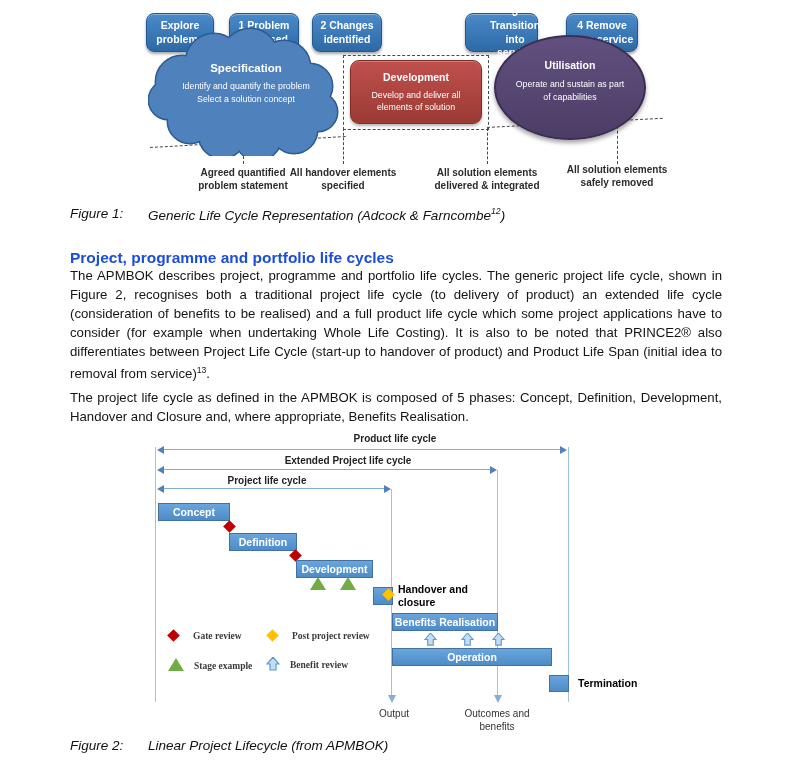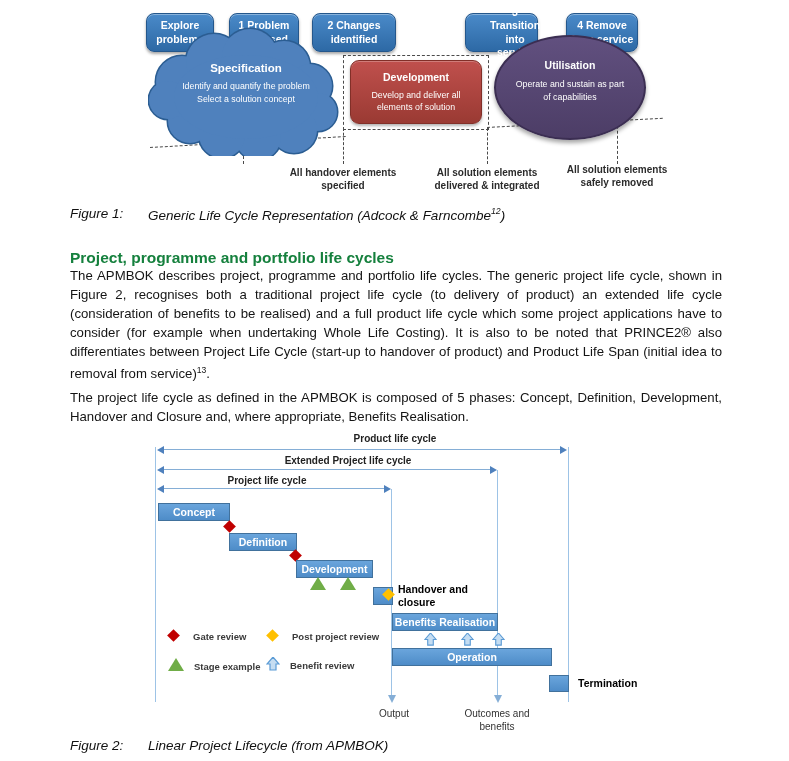--- a/index.html
+++ b/index.html
@@ -27,42 +27,42 @@
   .ellipse .t{font-size:10.5px;font-weight:bold;margin-bottom:7px;}
   .ellipse .b{font-size:8.8px;line-height:1.45;padding:0 18px;}
   .dashv{position:absolute;width:0;border-left:1px dashed #4a4a4a;}
   .dashrect{position:absolute;left:343px;top:55px;width:144px;height:73px;border:1px dashed #4a4a4a;z-index:1;}
   .dashslant{position:absolute;height:0;border-top:1px dashed #4a4a4a;transform-origin:left center;}
   .milestone{position:absolute;top:166px;font-size:10px;font-weight:600;color:#2b2b2b;
              text-align:center;line-height:1.3;}
   
   .caption{position:absolute;left:70px;display:flex;font-style:italic;font-size:13.5px;color:#111;}
   .caption .lbl{width:78px;flex:0 0 78px;}
-  .heading{position:absolute;left:70px;top:249px;font-size:15.5px;font-weight:bold;color:#15803d;}
+  .heading{position:absolute;left:70px;top:249px;font-size:15.5px;font-weight:bold;color:#1d4ed8;}
   .para{position:absolute;left:70px;width:652px;font-size:13.2px;line-height:19px;
         text-align:justify;color:#141414;}
   sup{font-size:.65em;}
   
   .vline{position:absolute;width:0;border-left:1.4px solid #9dc3e6;}
   .spanarrow{position:absolute;height:8px;}
   .spanarrow .ln{position:absolute;left:5px;right:5px;top:3px;border-top:1.4px solid #85aed6;}
   .ah{position:absolute;top:0;width:0;height:0;border-top:4px solid transparent;border-bottom:4px solid transparent;}
   .ah.l{left:0;border-right:7px solid #4f81bd;}
   .ah.r{right:0;border-left:7px solid #4f81bd;}
   .ahd{position:absolute;width:0;height:0;border-left:4px solid transparent;border-right:4px solid transparent;border-top:8px solid #85aed6;}
   .spanlab{position:absolute;font-size:10px;font-weight:600;color:#222;text-align:center;}
   .bar{position:absolute;height:18px;background:linear-gradient(180deg,#6aa5dc,#4e8cc8);
        border:1px solid #41719c;box-sizing:border-box;color:#fff;font-size:10.5px;font-weight:bold;
        display:flex;align-items:center;justify-content:center;}
   .diamond{position:absolute;width:9px;height:9px;transform:rotate(45deg);}
   .d-red{background:#c00000;}
   .d-yel{background:#ffc000;z-index:3;}
   .tri{position:absolute;width:0;height:0;border-left:8px solid transparent;border-right:8px solid transparent;border-bottom:13px solid #70ad47;}
   .blab{position:absolute;font-weight:bold;font-size:10.5px;color:#000;line-height:1.25;}
-  .leglab{position:absolute;font-size:9.5px;font-weight:600;color:#3a3a3a;}
+  .leglab{position:absolute;font-size:9.5px;font-weight:600;color:#3a3a3a;font-family:Liberation Serif, serif;}
   .outlab{position:absolute;font-size:10px;color:#333;text-align:center;line-height:1.3;}
 </style>
 </head>
 <body>
 
 <div id="page">
 
   <div class="abs" style="left:0;top:0;width:789px;height:230px;">
 
     <div class="dashrect"></div>
@@ -72,21 +72,21 @@
     <div class="dashv" style="left:617px;top:50px;height:114px;"></div>
     <div class="dashslant" style="left:150px;top:147px;width:196px;transform:rotate(-3.2deg);"></div>
     <div class="dashslant" style="left:487px;top:127px;width:176px;transform:rotate(-3deg);"></div>
 
     <div class="tab" style="left:146px;width:68px;">
         <span>Explore problems</span>
       </div>
     <div class="tab" style="left:229px;width:70px;">
         <span>1 Problem proposed</span>
       </div>
-    <div class="tab" style="left:312px;width:84px;">
+    <div class="tab" style="left:312px;width:70px;">
         <span>2 Changes identified</span>
       </div>
     <div class="tab" style="left:465px;width:73px;padding-left:29px;">
         <span>3 Transition into service</span>
       </div>
     <div class="tab" style="left:566px;width:72px;">
         <span>4 Remove from service</span>
       </div>
 
     <svg class="abs" style="left:148px;top:24px;z-index:2;" width="196" height="132" viewBox="0 0 196 132">
@@ -127,20 +127,21 @@
     <div class="devbox">
       <div class="t">Development</div>
       <div class="b">Develop and deliver all elements of solution</div>
     </div>
 
     <div class="ellipse">
       <div class="t">Utilisation</div>
       <div class="b">Operate and sustain as part of capabilities</div>
     </div>
 
+    <div class="milestone" style="left:183px;width:120px;">Agreed quantified problem statement</div>
     <div class="milestone" style="left:288px;width:110px;">All handover elements specified</div>
     <div class="milestone" style="left:427px;width:120px;">All solution elements delivered &amp; integrated</div>
     <div class="milestone" style="left:557px;width:120px;top:163px;">All solution elements safely removed</div>
   </div>
 
   <div class="caption" style="top:206px;">
     <span class="lbl">Figure 1:</span>
     <span><span>Generic Life Cycle Representation (Adcock &amp; Farncombe</span><sup>12</sup><span>)</span></span>
   </div>
 

